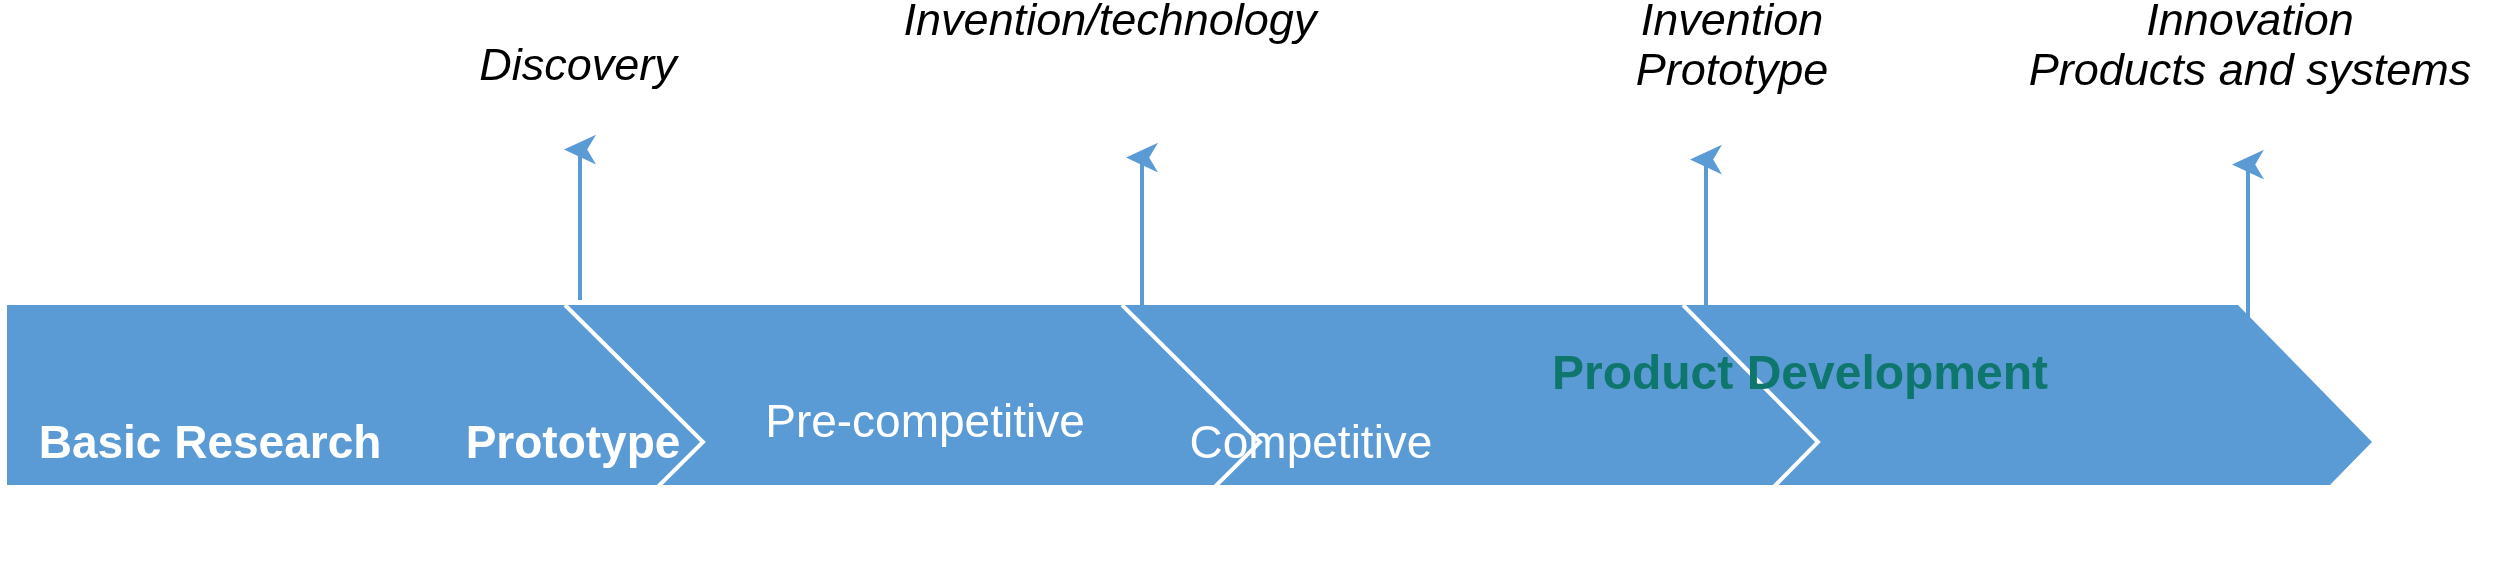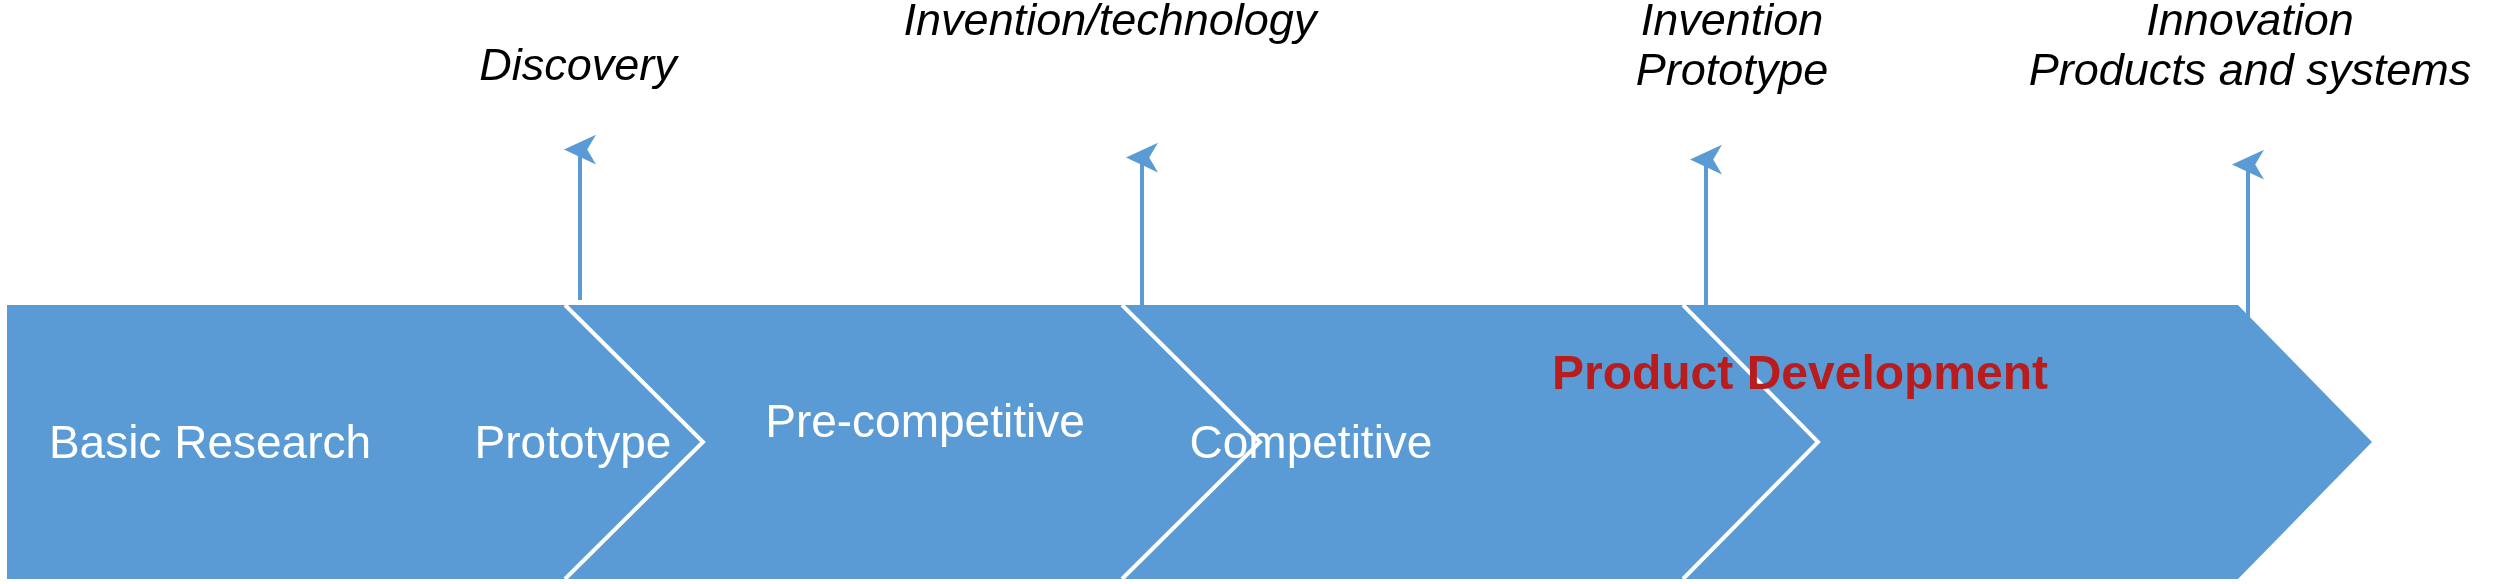--- a/index.html
+++ b/index.html
@@ -6,21 +6,21 @@
     margin: 0;
     padding: 0;
     background: #ffffff;
   }
   body {
     font-family: "Liberation Sans", sans-serif;
   }
   #stage {
     position: relative;
     width: 2497px;
-    height: 584px;
+    height: 485px;
     background: #ffffff;
     overflow: hidden;
   }
 
   
   .callout {
     position: absolute;
     text-align: center;
     font-style: italic;
     font-weight: 400;
@@ -43,33 +43,33 @@
   
   .stage-label {
     position: absolute;
     color: #ffffff;
     text-align: center;
     white-space: nowrap;
     transform: translate(-50%, -50%);
     line-height: 1.08;
   }
   .stage-label.bold {
-    font-weight: 400;
+    font-weight: 700;
     font-size: 46px;
   }
   .stage-label.regular {
     font-weight: 400;
     font-size: 46px;
   }
   .stage-label.two-line { white-space: normal; }
   .stage-label .sl-line { display: block; }
 
   .group-heading {
     position: absolute;
-    color: #b91c1c;
+    color: #0f766e;
     font-weight: 700;
     font-size: 48px;
     white-space: nowrap;
     transform: translate(-50%, -50%);
   }
 </style>
 </head>
 <body>
 
 <div id="stage">

